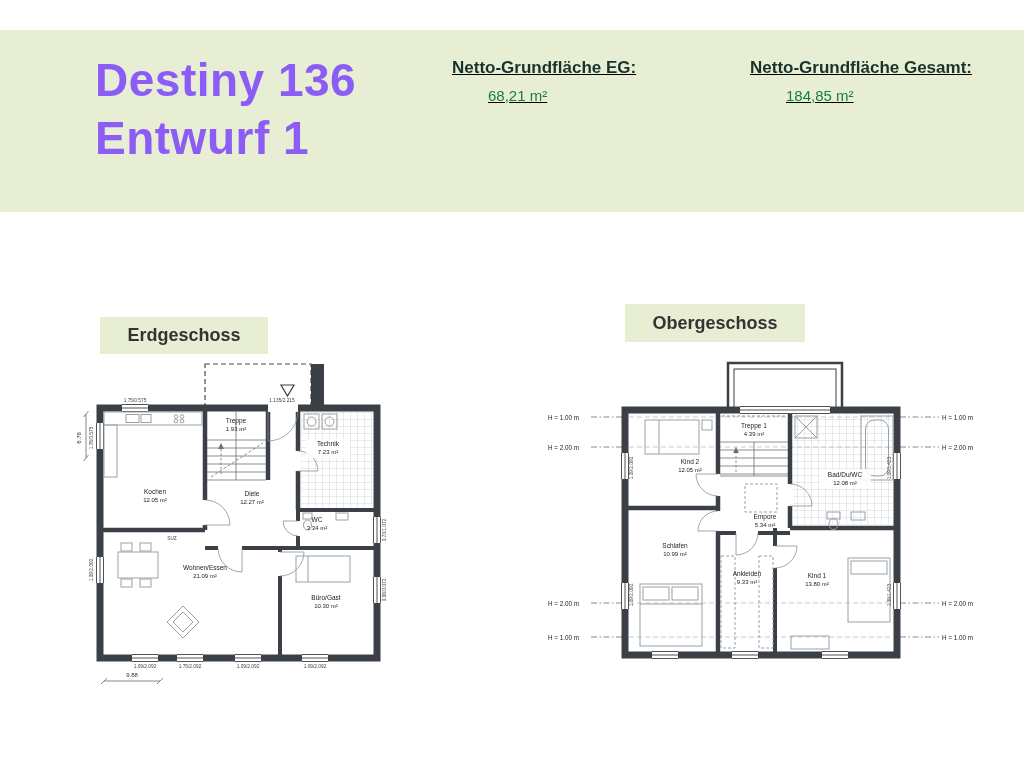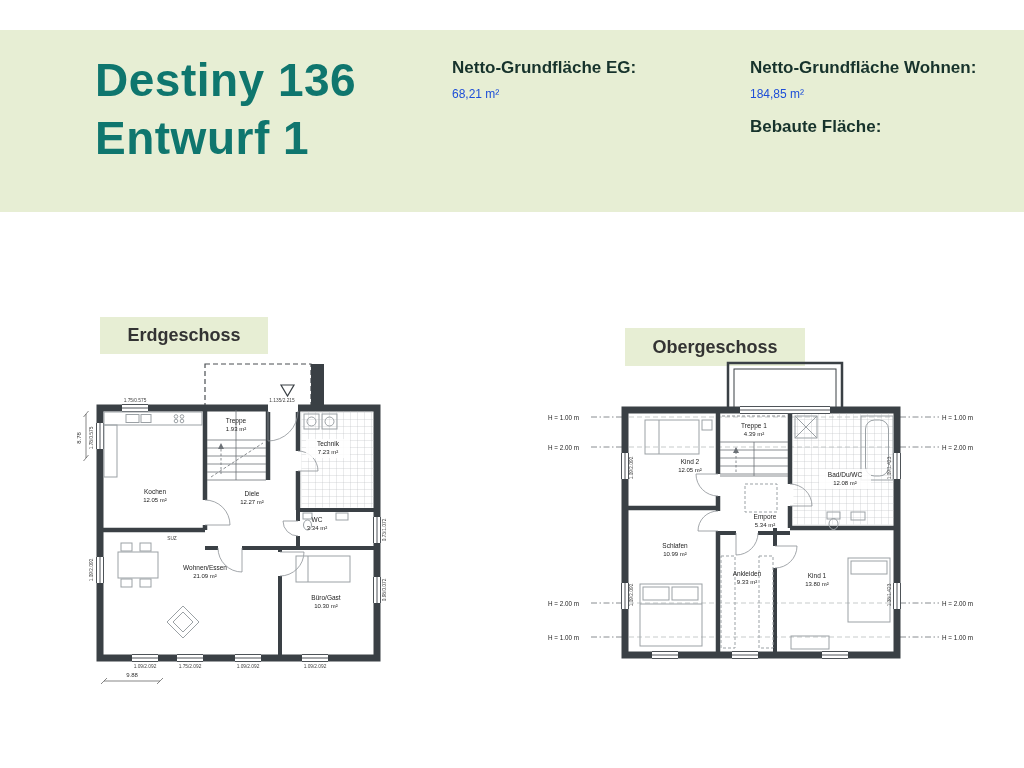--- a/index.html
+++ b/index.html
@@ -1,29 +1,29 @@
 <!DOCTYPE html>
 <html><head>
 <meta charset="utf-8">
 <style>
   * { margin:0; padding:0; box-sizing:border-box; }
   html,body { width:1024px; height:768px; background:#fff; font-family:"Liberation Sans", sans-serif; }
   .page { position:relative; width:1024px; height:768px; overflow:hidden; background:#fff; }
   .band { position:absolute; left:0; top:30px; width:1024px; height:182px; background:#e7eed4; }
-  .title { position:absolute; left:95px; top:52px; color:#0f766e; font-size:46px; line-height:1.25; letter-spacing:.5px; }
+  .title { position:absolute; left:95px; top:52px; color:#8b5cf6; font-size:46px; line-height:1.25; letter-spacing:.5px; }
   .title .l1 { font-weight:700; }
   .title .l2 { font-weight:700; }
-  .stats { position:absolute; top:58px; }
+  .stats { position:absolute; top:58px;text-decoration:underline; }
   .stats.c1 { left:452px; }
   .stats.c2 { left:750px; }
   .stat-label { font-size:17px; font-weight:700; color:#17332c; margin-bottom:9px; }
-  .stat-value { font-size:12px; color:#1d4ed8; margin-bottom:16px; }
+  .stat-value { font-size:15px; color:#15803d; margin-bottom:16px;margin-left:36px; }
   .floor-label { position:absolute; background:#e7eed4; color:#333; font-size:18px; font-weight:700; display:flex; align-items:center; justify-content:center; }
   #eg-label { left:100px; top:309px; width:168px; height:37px;margin-top:8px; }
-  #og-label { left:625px; top:328px; width:180px; height:38px; }
+  #og-label { left:625px; top:304px; width:180px; height:38px; }
   svg.plan { position:absolute; }
   #eg-plan { left:70px; top:356px; width:340px; height:345px; }
   #og-plan { left:545px; top:356px; width:436px; height:330px; }
   svg text { font-family:"Liberation Sans", sans-serif; fill:#1c1c1c; }
   .rname { font-size:6.5px; }
   .rarea { font-size:6px; }
   .dim  { font-size:4.8px; fill:#444; }
   .dimM { font-size:6px;  fill:#333; }
   .hl   { font-size:6.3px; fill:#222; }
 </style>
@@ -38,23 +38,22 @@
     <div class="l1">Destiny 136</div>
     <div class="l2">Entwurf 1</div>
   </div>
 
   <section class="stats c1">
     <div class="stat-label">Netto-Grundfläche EG:</div>
     <div class="stat-value">68,21 m²</div>
   </section>
 
   <section class="stats c2">
-    <div class="stat-label">Netto-Grundfläche Wohnen:</div>
+    <div class="stat-label">Netto-Grundfläche Gesamt:</div>
     <div class="stat-value">184,85 m²</div>
-    <div class="stat-label">Bebaute Fläche:</div>
   </section>
 
   <div class="floor-label" id="eg-label">Erdgeschoss</div>
   <div class="floor-label" id="og-label">Obergeschoss</div>
 
   <svg id="eg-plan" class="plan" viewBox="0 0 340 345">
     <defs>
       <pattern id="tileA" width="7" height="7" patternUnits="userSpaceOnUse">
         <path d="M7 0H0V7" fill="none" stroke="#b8bcbe" stroke-width="0.6"></path>
       </pattern>

